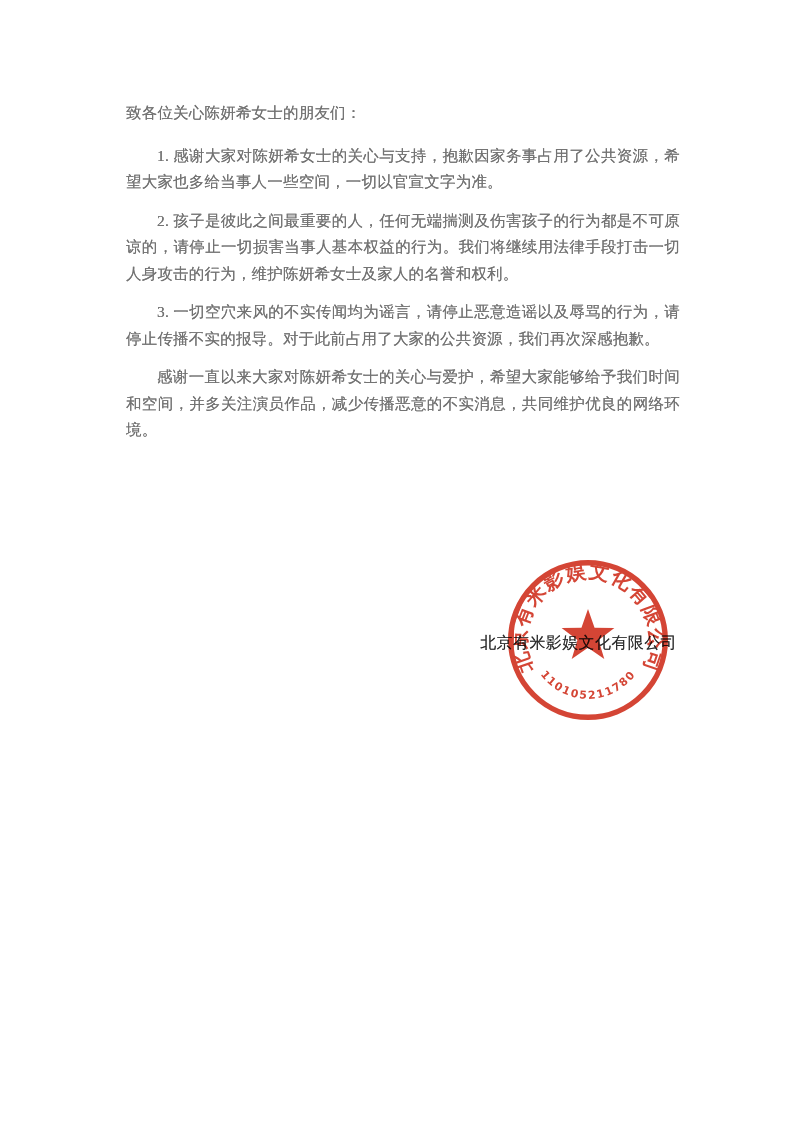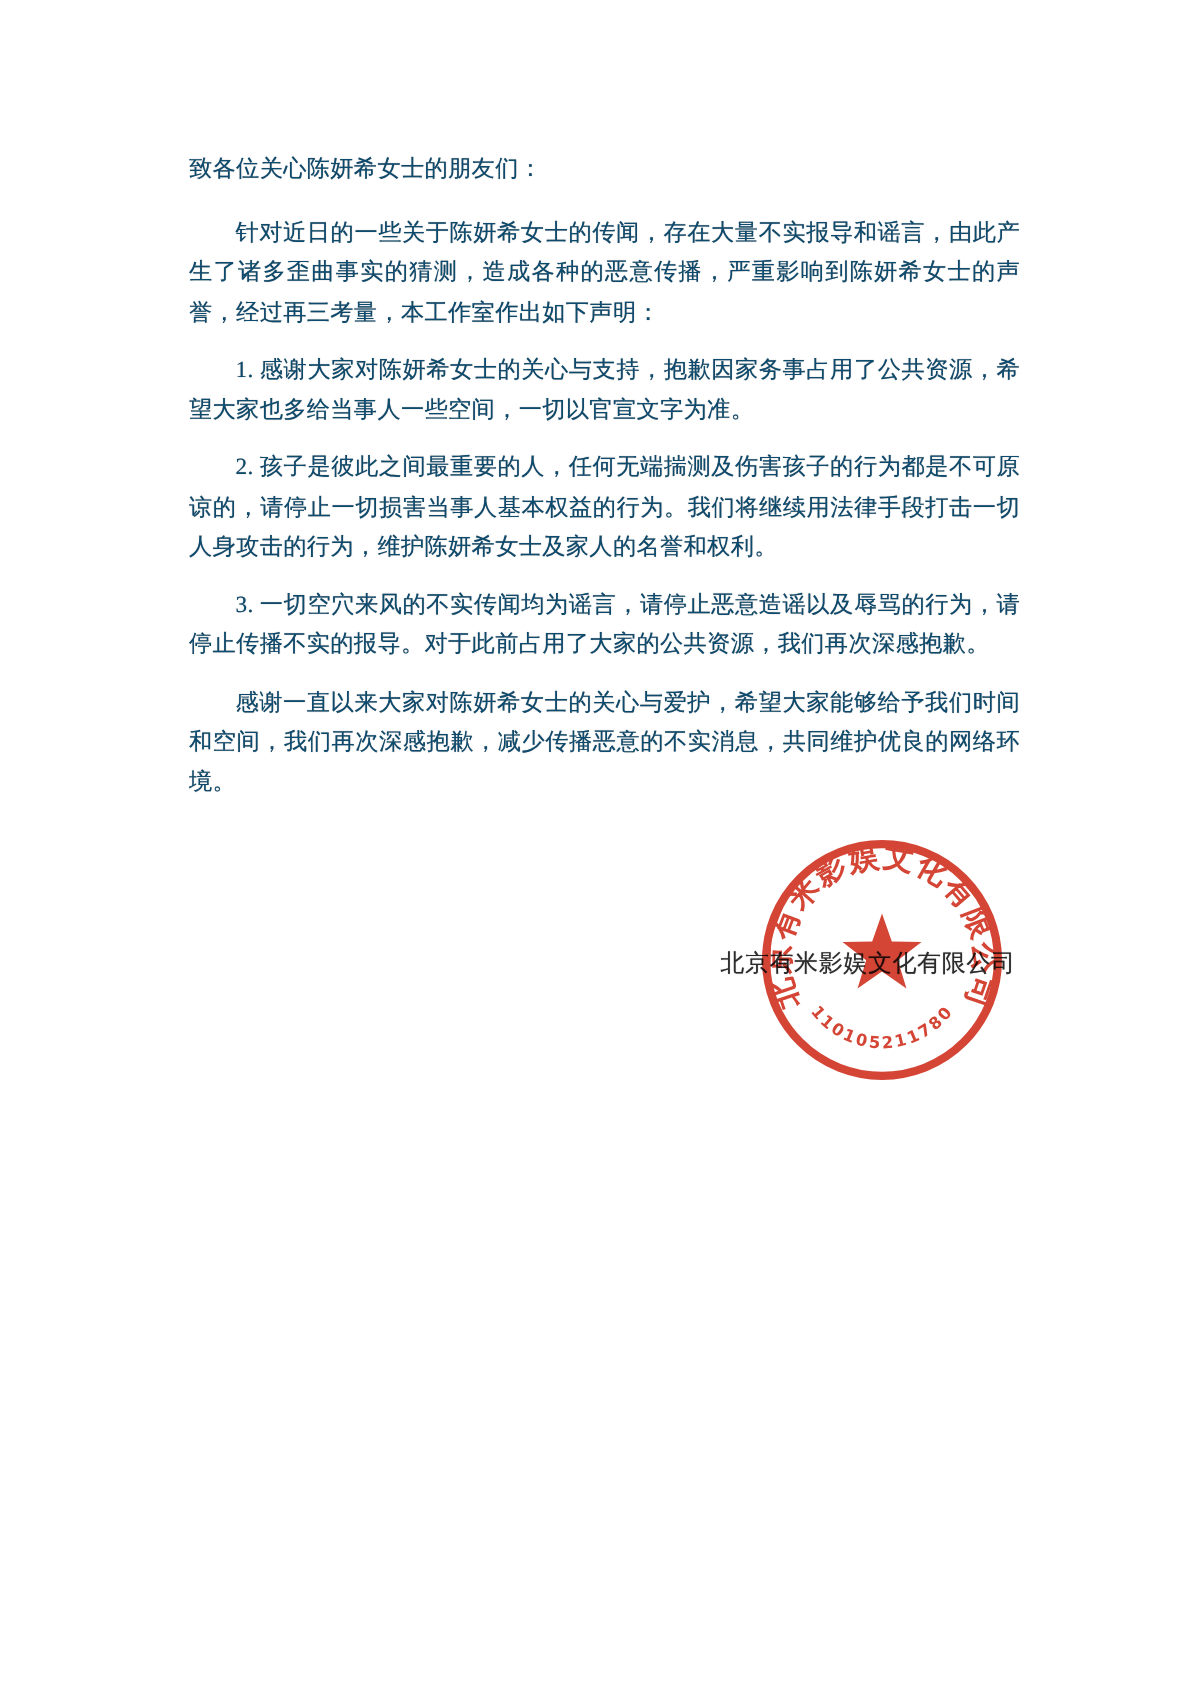--- a/index.html
+++ b/index.html
@@ -12,21 +12,21 @@
   .page {
     position: relative;
     width: 800px; height: 1131px;
     background: #ffffff;
     overflow: hidden;
   }
   .letter {
     position: absolute;
     left: 126px; top: 100px;
     width: 554px;
-    color: #0c4a6e;
+    color: #737373;
     font-size: 15.5px;
     line-height: 26.5px;
     text-align: justify;
     text-shadow: 0 0 0.6px rgba(20,20,20,0.55);
     letter-spacing: 0.2px;
   }
   .letter p { margin: 0 0 12px 0; }
   .letter p.salutation { text-indent: 0; margin-bottom: 16px; }
   .letter p.para { text-indent: 2em; }
   .signature {
@@ -68,25 +68,24 @@
     letter-spacing: 2px;
   }
 </style>
 </head>
 <body>
 
 <div class="page">
 
   <div class="letter">
     <p class="salutation">致各位关心陈妍希女士的朋友们：</p>
-    <p class="para">针对近日的一些关于陈妍希女士的传闻，存在大量不实报导和谣言，由此产生了诸多歪曲事实的猜测，造成各种的恶意传播，严重影响到陈妍希女士的声誉，经过再三考量，本工作室作出如下声明：</p>
     <p class="para">1. 感谢大家对陈妍希女士的关心与支持，抱歉因家务事占用了公共资源，希望大家也多给当事人一些空间，一切以官宣文字为准。</p>
     <p class="para">2. 孩子是彼此之间最重要的人，任何无端揣测及伤害孩子的行为都是不可原谅的，请停止一切损害当事人基本权益的行为。我们将继续用法律手段打击一切人身攻击的行为，维护陈妍希女士及家人的名誉和权利。</p>
     <p class="para">3. 一切空穴来风的不实传闻均为谣言，请停止恶意造谣以及辱骂的行为，请停止传播不实的报导。对于此前占用了大家的公共资源，我们再次深感抱歉。</p>
-    <p class="para">感谢一直以来大家对陈妍希女士的关心与爱护，希望大家能够给予我们时间和空间，我们再次深感抱歉，减少传播恶意的不实消息，共同维护优良的网络环境。</p>
+    <p class="para">感谢一直以来大家对陈妍希女士的关心与爱护，希望大家能够给予我们时间和空间，并多关注演员作品，减少传播恶意的不实消息，共同维护优良的网络环境。</p>
   </div>
 
   <div class="signature">
     <div class="company">北京有米影娱文化有限公司</div>
   </div>
 
   <svg class="seal" viewBox="0 0 200 200" aria-hidden="true">
     <defs>
       <path id="sealArcPath" d="M 35.9,137 A 74,74 0 1 1 164.1,137" fill="none"></path>
       <path id="sealNumPath" d="M 42.7,140.2 A 70,70 0 0 0 157.3,140.2" fill="none"></path>

